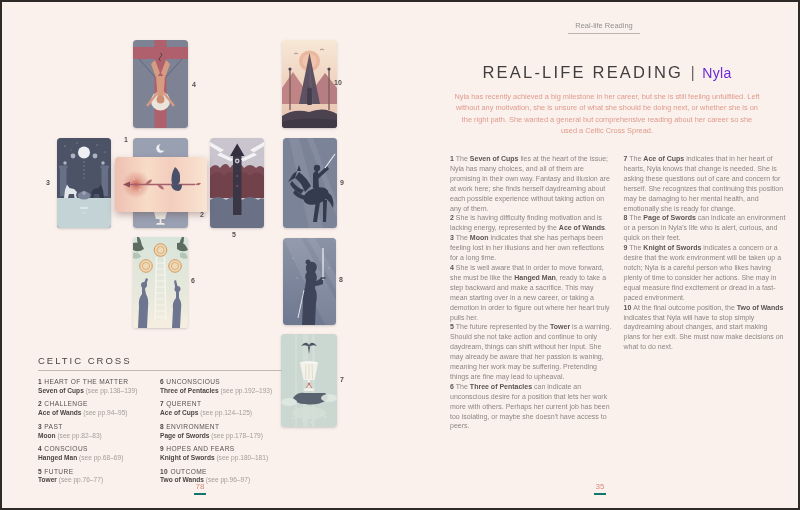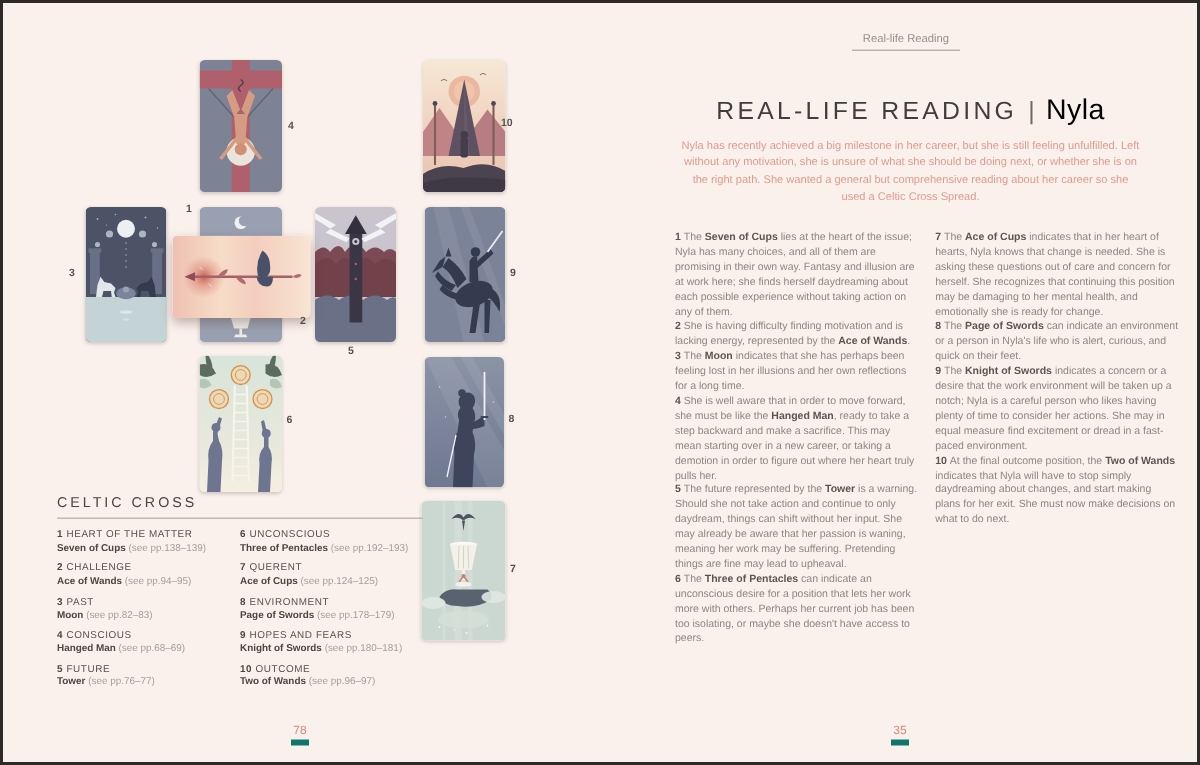--- a/index.html
+++ b/index.html
@@ -22,41 +22,41 @@
   .c8{left:281px;top:236px;width:53px;height:87px;}
   .c9{left:281px;top:136px;width:54px;height:90px;}
   .c10{left:280px;top:38px;width:55px;height:88px;}
   .cnum{position:absolute;font-size:7px;font-weight:700;color:#57514e;z-index:4;}
   .n1{left:122px;top:134px;}  .n2{left:198px;top:209px;}
   .n3{left:44px;top:177px;}   .n4{left:190px;top:79px;}
   .n5{left:230px;top:229px;}  .n6{left:189px;top:275px;}
   .n7{left:338px;top:374px;}  .n8{left:337px;top:274px;}
   .n9{left:338px;top:177px;}  .n10{left:332px;top:77px;}
   
-  .legend{position:absolute;left:36px;top:328px;width:244px;}
+  .legend{position:absolute;left:36px;top:353px;width:244px;}
   .legend-title{font-size:9.5px;letter-spacing:2px;color:#4a4542;}
   .legend-rule{border-top:1px solid #c2b7b1;margin:4px 0 7px 0;}
   .legend-cols{display:flex;}
   .legend-col{width:122px;}
   .lentry{margin-bottom:4.8px;font-size:6.6px;line-height:8.8px;color:#57514e;white-space:nowrap;}
   .lentry .l1{letter-spacing:0.4px;}
   .lentry .pages{color:#a59d98;font-weight:400;}
   .lentry strong{color:#4c4643;}
   
   .pagenum{position:absolute;width:26px;text-align:center;font-size:8px;color:#d6897b;}
-  .pagenum span{display:inline-block;border-bottom:4px solid #0f766e;padding:0 2px 2px 2px;}
+  .pagenum span{display:inline-block;border-bottom:2px solid #0f766e;padding:0 2px 2px 2px;}
   .pn-left{left:185px;top:480px;}
   .pn-right{left:585px;top:480px;}
   
   .tab{position:absolute;left:566px;top:19px;width:72px;text-align:center;
        font-size:7.5px;color:#95908c;border-bottom:1px solid #beb3ad;padding-bottom:3px;}
   .title{position:absolute;left:438px;top:61px;width:334px;text-align:center;color:#413d3e;}
   .title-main{font-size:16.5px;letter-spacing:2.2px;}
   .title-div{font-size:16.5px;color:#6e6a69;padding:0 3px;font-weight:300;}
-  .title-name{font-size:19px;letter-spacing:0.3px;color:#000000;}
+  .title-name{font-size:14px;letter-spacing:0.3px;color:#6d28d9;}
   .intro{position:absolute;left:452px;top:89px;width:306px;text-align:center;
          font-size:7.4px;line-height:11.3px;color:#e09a8b;}
   .cols{position:absolute;left:448px;top:152px;width:336px;display:flex;gap:11px;}
   .bodycol{flex:1;font-size:7px;line-height:9.9px;color:#8d8681;text-align:left;}
   .bodycol p{margin:0;}
   .bodycol strong{color:#5b5552;}
   .pnum{color:#5b5552;}
 </style>
 </head>
 <body>

